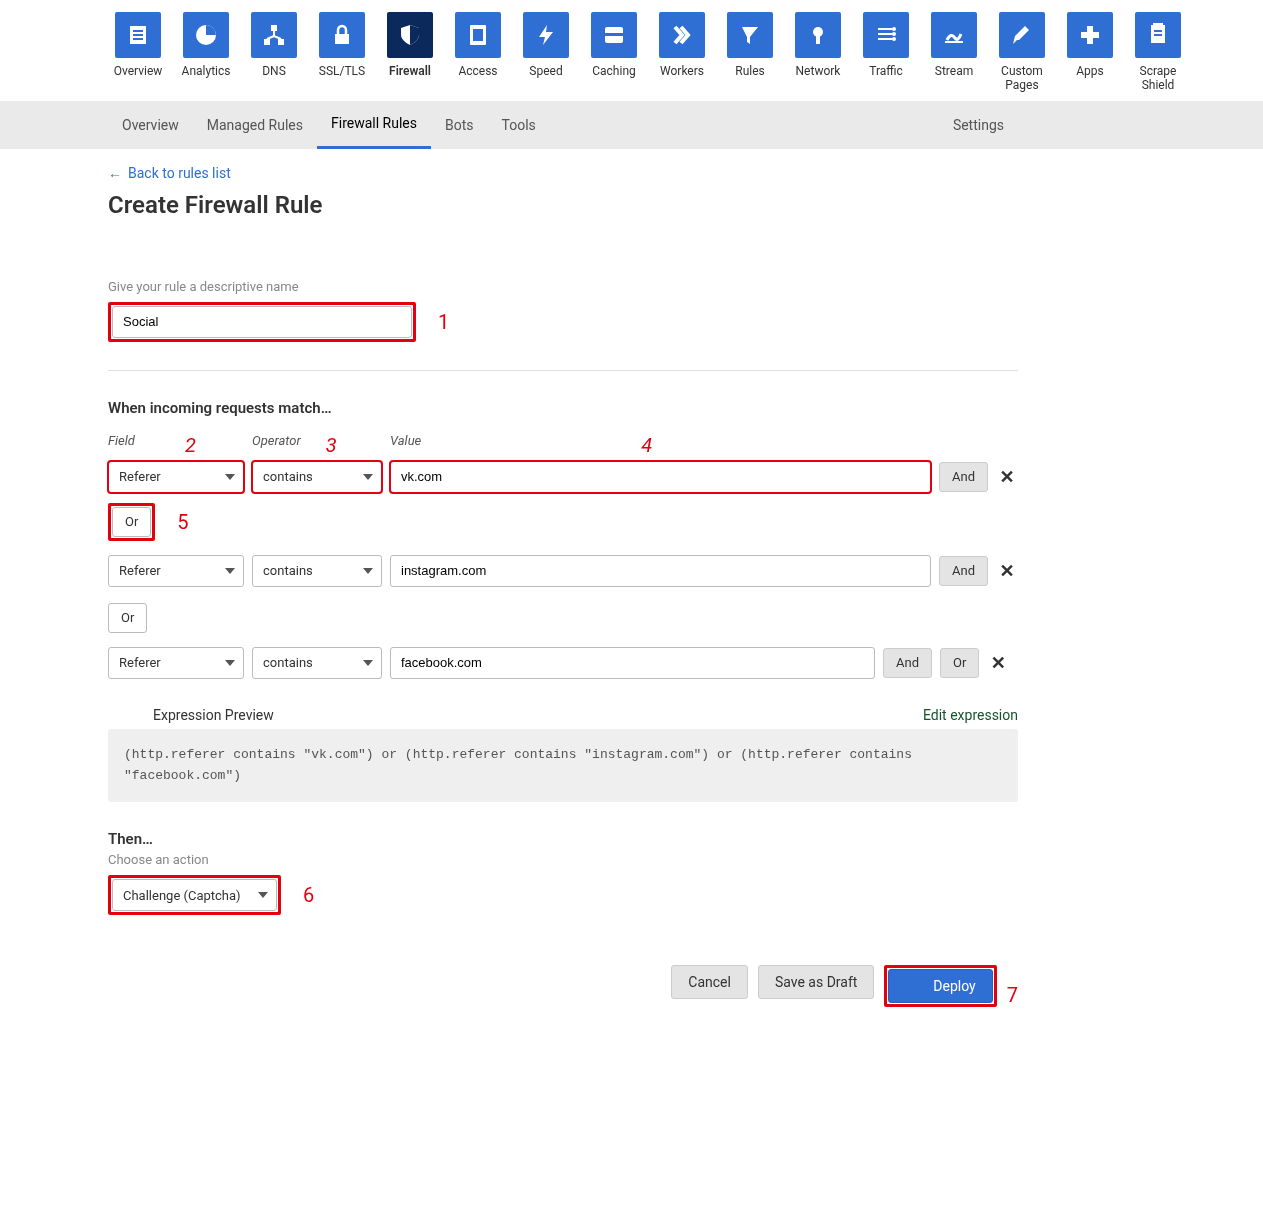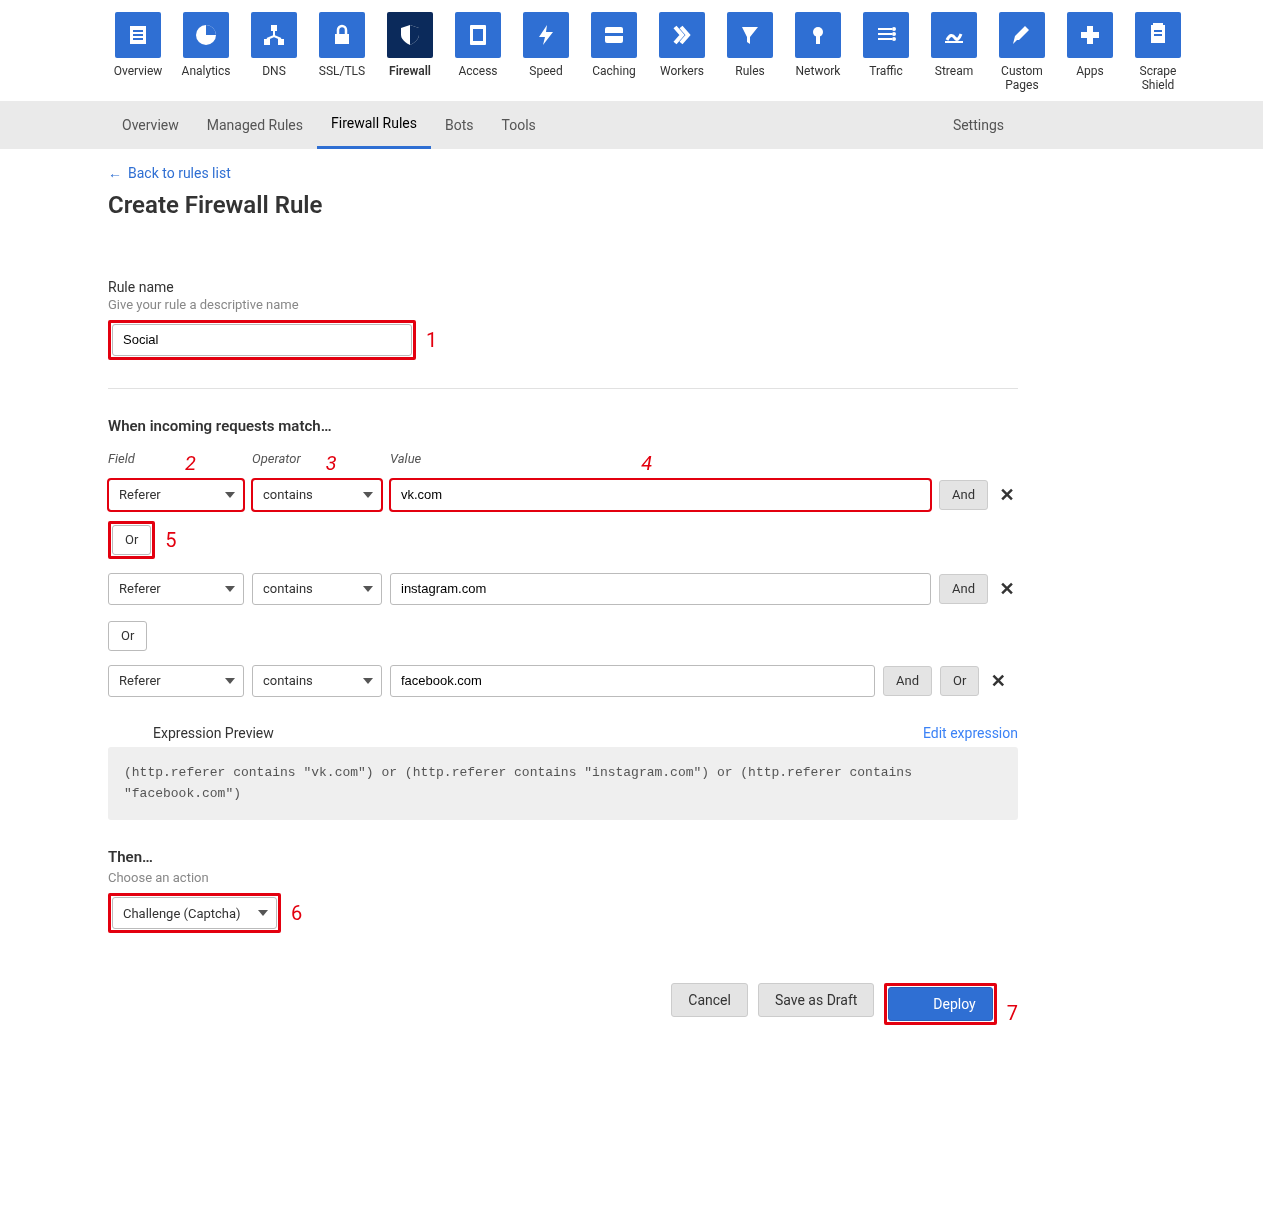--- a/index.html
+++ b/index.html
@@ -31,29 +31,29 @@
   .select .caret { position:absolute; right:8px; top:50%; transform:translateY(-50%); width:0;height:0;border-left:5px solid transparent;border-right:5px solid transparent;border-top:6px solid #555;}
   .value-input { flex:1; height:32px; border:1px solid #bbb; border-radius:3px; padding:0 10px; font-size:13px;}
   .tag-btn { height:30px; padding:12px 12px; background:#e4e4e4; border:1px solid #ccc; border-radius:3px; font-size:13px; cursor:pointer; display:flex; align-items:center;}
   .x-icon { width:22px; text-align:center; font-size:18px; color:#333; cursor:pointer; font-weight:600;}
   .or-pill { display:inline-flex; height:30px; padding:0 12px; background:#fff; border:1px solid #bbb; border-radius:3px; font-size:13px; align-items:center; margin:6px 0 14px 0;}
   .hl-red { outline:2px solid #e3000f; outline-offset:-1px;}
   .hl-red-thick { border:3px solid #e3000f !important; border-radius:2px; padding:1px;}
   .annot { color:#e3000f; font-size:20px; font-weight:400; }
   .expr-row { display:flex; justify-content:space-between; align-items:center; margin-top:28px; margin-bottom:6px;margin-left:45px;}
   .expr-label { font-size:14px; color:#333;}
-  .expr-link { color:#3b82f6; font-size:14px; cursor:pointer;}
+  .expr-link { color:#14532d; font-size:14px; cursor:pointer;}
   .expr-box { background:#efefef; padding:16px; font-family:"Courier New",monospace; font-size:13px; color:#555; line-height:1.6; border-radius:3px;}
   .then-head { font-size:15px; font-weight:600; margin-top:28px; margin-bottom:4px;}
   .action-select { width:165px; }
   .footer-btns { display:flex; gap:10px; justify-content:flex-end; margin-top:50px;}
   .btn { height:34px; padding:0 16px; border-radius:3px; font-size:14px; cursor:pointer; display:flex; align-items:center;}
   .btn-grey { background:#e4e4e4; border:1px solid #ccc; color:#333;}
   .btn-primary { background:#2f6fd3; border:1px solid #2a5eb7; color:#fff;padding-left:44px;}
-  .row-wrap { display:flex; align-items:center; gap:10px;}
+  .row-wrap { display:flex; align-items:center; gap:22px;}
   svg.ico {width:26px; height:26px; fill:#fff;}
   .value-short { width:485px; }
 </style>
 </head>
 <body>
 
 <div class="topnav">
 
 <div class="topnav-item">
       <div class="icon-box">
@@ -221,21 +221,20 @@
 
 <div class="content">
 
   <div class="backlink">
     <span>←</span>
     <span>Back to rules list</span>
   </div>
 
   <h1 class="page-title">Create Firewall Rule</h1>
 
-  <div class="section-label">Rule name</div>
   <div class="hint">Give your rule a descriptive name</div>
   <div class="row-wrap">
     <span class="hl-red-thick" style="display:inline-block;">
       <input type="text" class="txt" value="Social" style="">
     </span>
     <span class="annot">1</span>
   </div>
 
   <hr class="sep">
 

